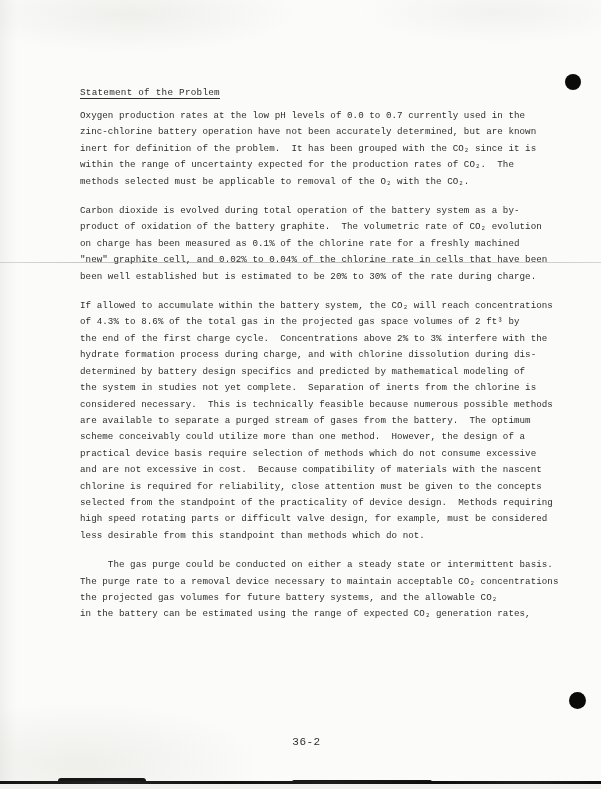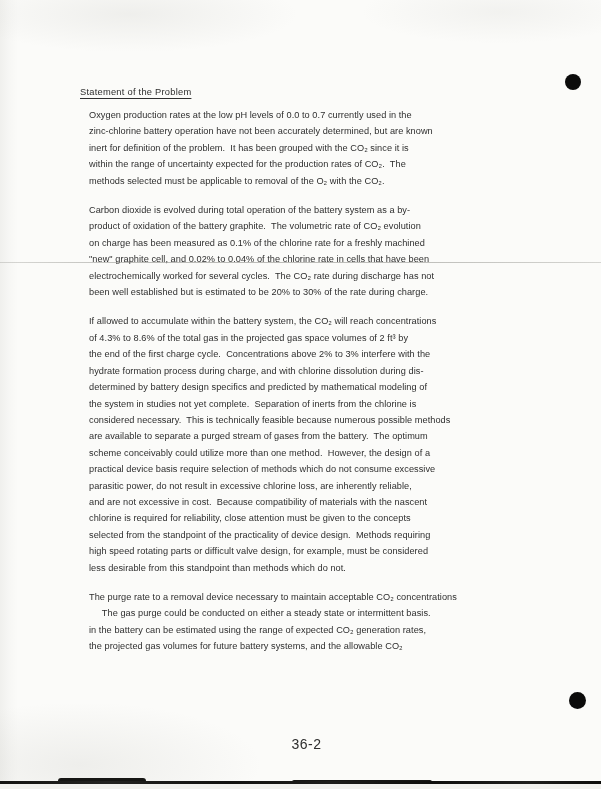--- a/index.html
+++ b/index.html
@@ -7,21 +7,21 @@
     padding: 0;
     width: 601px;
     height: 789px;
     overflow: hidden;
     background: #eeeeec;
   }
   .page {
     position: relative;
     width: 601px;
     height: 789px;
-    font-family: Liberation Sans, sans-serif;
+    font-family: Liberation Mono, monospace;
     color: #2e2e2e;
     background:
       radial-gradient(ellipse 240px 55px at 130px 14px, rgba(150,150,142,0.12), transparent 70%),
       radial-gradient(ellipse 200px 45px at 500px 12px, rgba(150,150,142,0.09), transparent 70%),
       radial-gradient(ellipse 260px 90px at 80px 765px, rgba(145,145,136,0.12), transparent 70%),
       linear-gradient(90deg, rgba(140,140,133,0.10) 0px, rgba(140,140,133,0.04) 9px, rgba(0,0,0,0) 18px),
       #fbfbf9;
   }
   .content {
     position: absolute;
@@ -30,34 +30,34 @@
     width: 500px;
   }
   .title {
     font-size: 9.3px;
     letter-spacing: 0.25px;
     white-space: pre;
     text-decoration: underline;
     text-underline-offset: 2.5px;
     margin-bottom: 10px;
   }
-  .para { margin-bottom: 13px; margin-left: 9px; }
+  .para { margin-bottom: 13px; }
   .line {
     font-size: 9.2px;
     line-height: 16.4px;
     white-space: pre;
     letter-spacing: 0.05px;
   }
   .page-number {
     position: absolute;
     left: 0;
     right: 0;
     top: 736px;
     text-align: center;
-    font-size: 14px;
+    font-size: 11px;
     letter-spacing: 0.5px;
     padding-left: 12px;
   }
   .artifact-line {
     position: absolute;
     left: 0;
     top: 262px;
     width: 601px;
     height: 1px;
     background: linear-gradient(90deg,
@@ -113,48 +113,46 @@
       <div class="line">inert for definition of the problem.  It has been grouped with the CO₂ since it is</div>
       <div class="line">within the range of uncertainty expected for the production rates of CO₂.  The</div>
       <div class="line">methods selected must be applicable to removal of the O₂ with the CO₂.</div>
     </div>
 
     <div class="para">
       <div class="line">Carbon dioxide is evolved during total operation of the battery system as a by-</div>
       <div class="line">product of oxidation of the battery graphite.  The volumetric rate of CO₂ evolution</div>
       <div class="line">on charge has been measured as 0.1% of the chlorine rate for a freshly machined</div>
       <div class="line">"new" graphite cell, and 0.02% to 0.04% of the chlorine rate in cells that have been</div>
-      <div class="line">electrochemically worked for several cycles.  The CO₂ rate during discharge has not</div>
       <div class="line">been well established but is estimated to be 20% to 30% of the rate during charge.</div>
     </div>
 
     <div class="para">
       <div class="line">If allowed to accumulate within the battery system, the CO₂ will reach concentrations</div>
       <div class="line">of 4.3% to 8.6% of the total gas in the projected gas space volumes of 2 ft³ by</div>
       <div class="line">the end of the first charge cycle.  Concentrations above 2% to 3% interfere with the</div>
       <div class="line">hydrate formation process during charge, and with chlorine dissolution during dis-</div>
       <div class="line">determined by battery design specifics and predicted by mathematical modeling of</div>
       <div class="line">the system in studies not yet complete.  Separation of inerts from the chlorine is</div>
       <div class="line">considered necessary.  This is technically feasible because numerous possible methods</div>
       <div class="line">are available to separate a purged stream of gases from the battery.  The optimum</div>
       <div class="line">scheme conceivably could utilize more than one method.  However, the design of a</div>
       <div class="line">practical device basis require selection of methods which do not consume excessive</div>
-      <div class="line">parasitic power, do not result in excessive chlorine loss, are inherently reliable,</div>
       <div class="line">and are not excessive in cost.  Because compatibility of materials with the nascent</div>
       <div class="line">chlorine is required for reliability, close attention must be given to the concepts</div>
       <div class="line">selected from the standpoint of the practicality of device design.  Methods requiring</div>
       <div class="line">high speed rotating parts or difficult valve design, for example, must be considered</div>
       <div class="line">less desirable from this standpoint than methods which do not.</div>
     </div>
 
     <div class="para">
+      <div class="line">     The gas purge could be conducted on either a steady state or intermittent basis.</div>
       <div class="line">The purge rate to a removal device necessary to maintain acceptable CO₂ concentrations</div>
-      <div class="line">     The gas purge could be conducted on either a steady state or intermittent basis.</div>
+      <div class="line">the projected gas volumes for future battery systems, and the allowable CO₂</div>
       <div class="line">in the battery can be estimated using the range of expected CO₂ generation rates,</div>
-      <div class="line">the projected gas volumes for future battery systems, and the allowable CO₂</div>
     </div>
 
   </div>
 
   <div class="artifact-line"></div>
 
   <div class="dot dot-top" style="background: rgb(11, 11, 11);"></div>
   <div class="dot dot-bottom" style="background: rgb(11, 11, 11);"></div>
 
   <div class="page-number">36-2</div>

